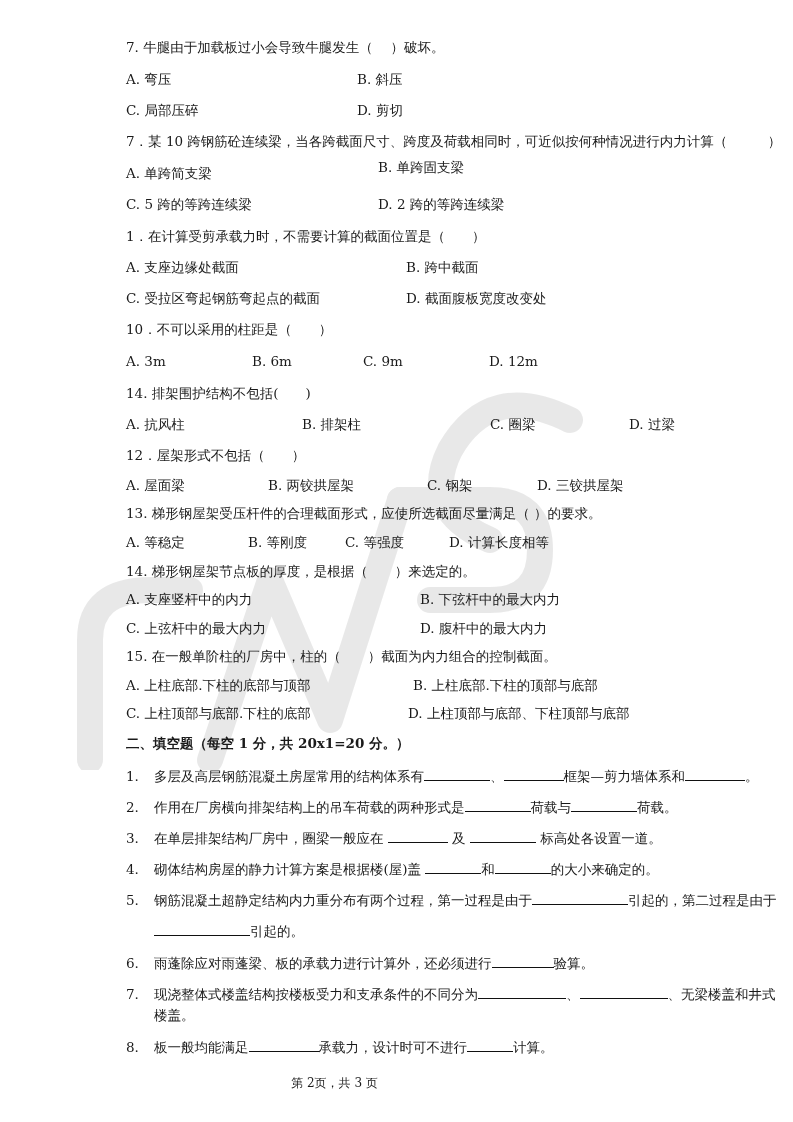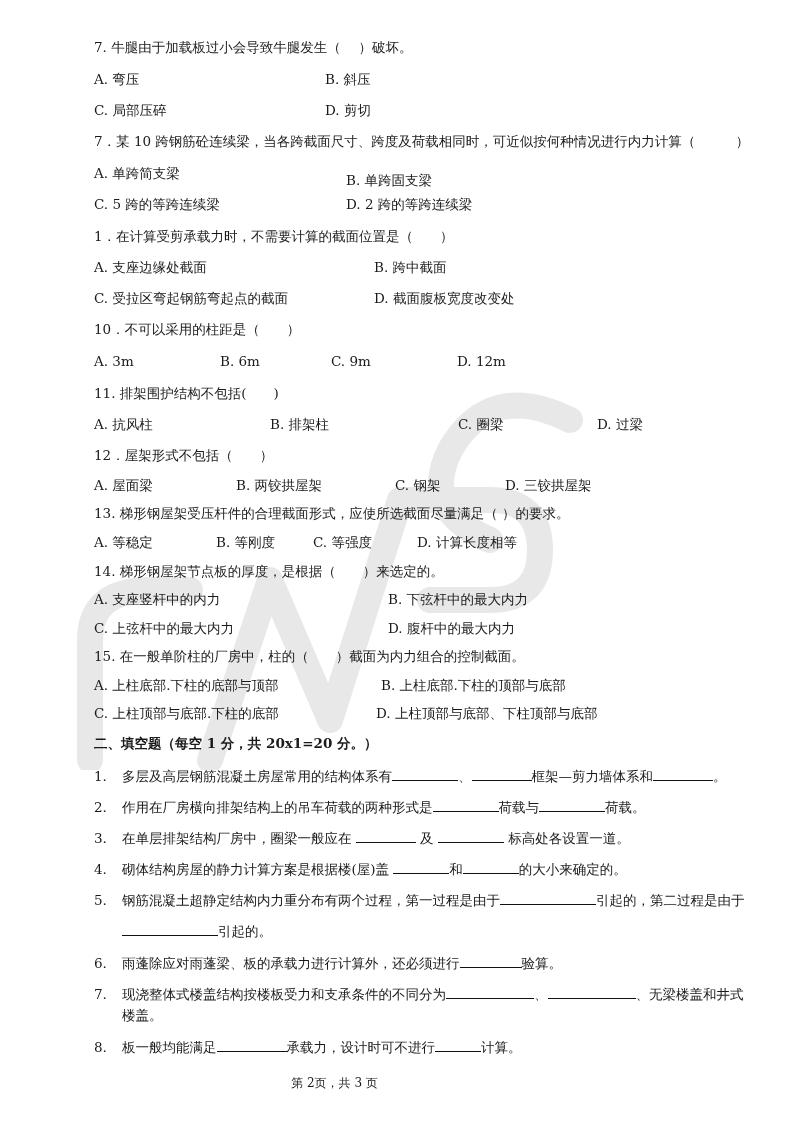--- a/index.html
+++ b/index.html
@@ -1,18 +1,18 @@
 <!DOCTYPE html>
 <html><head>
 <meta charset="utf-8">
 <style>
   html, body { margin:0; padding:0; background:#ffffff; }
   body { width:793px; height:1122px; position:relative; overflow:hidden;
          font-family:"DejaVu Serif","Liberation Serif",serif; color:#1a1a1a; }
-  .line { position:absolute; font-size:13.5px; line-height:18px; white-space:nowrap; }
+  .line { position:absolute; font-size:13.5px; line-height:18px; white-space:nowrap;margin-left:32px; }
   .blank { display:inline-block; border-bottom:1px solid #111; height:14px; vertical-align:baseline; }
   .section { font-weight:bold; font-size:13.5px;text-align:right; }
   .num { display:inline-block; width:28px; }
   .footer { position:absolute; left:0; width:669px; text-align:center; top:1075px; font-size:12px; }
   .watermark { position:absolute; left:70px; top:390px; width:560px; height:380px; pointer-events:none; opacity:0.13; }
 </style>
 </head>
 <body>
 
 <svg class="watermark" viewBox="0 0 560 380">
@@ -25,37 +25,37 @@
 </svg>
 
 <div class="line" style="left:94px;top:38px">7. 牛腿由于加载板过小会导致牛腿发生（　 ）破坏。</div>
 <div class="line" style="left:94px;top:70px">A.  弯压</div>
 <div class="line" style="left:325px;top:70px">B.  斜压</div>
 <div class="line" style="left:94px;top:101px">C.  局部压碎</div>
 <div class="line" style="left:325px;top:101px">D.  剪切</div>
 
 <div class="line" style="left:94px;top:132px">7．某 10 跨钢筋砼连续梁，当各跨截面尺寸、跨度及荷载相同时，可近似按何种情况进行内力计算（　　　）</div>
 <div class="line" style="left:94px;top:164px">A.  单跨简支梁</div>
-<div class="line" style="left:346px;top:171px">B.  单跨固支梁</div>
+<div class="line" style="left:346px;top:158px">B.  单跨固支梁</div>
 <div class="line" style="left:94px;top:195px">C. 5 跨的等跨连续梁</div>
 <div class="line" style="left:346px;top:195px">D. 2 跨的等跨连续梁</div>
 
 <div class="line" style="left:94px;top:227px">1．在计算受剪承载力时，不需要计算的截面位置是（　　）</div>
 <div class="line" style="left:94px;top:258px">A.  支座边缘处截面</div>
 <div class="line" style="left:374px;top:258px">B.  跨中截面</div>
 <div class="line" style="left:94px;top:289px">C.  受拉区弯起钢筋弯起点的截面</div>
 <div class="line" style="left:374px;top:289px">D.  截面腹板宽度改变处</div>
 
 <div class="line" style="left:94px;top:320px">10．不可以采用的柱距是（　　）</div>
 <div class="line" style="left:94px;top:352px">A. 3m</div>
 <div class="line" style="left:220px;top:352px">B. 6m</div>
 <div class="line" style="left:331px;top:352px">C. 9m</div>
 <div class="line" style="left:457px;top:352px">D. 12m</div>
 
-<div class="line" style="left:94px;top:384px">11. 排架围护结构不包括(　　)</div>
+<div class="line" style="left:94px;top:384px">14. 排架围护结构不包括(　　)</div>
 <div class="line" style="left:94px;top:415px">A.  抗风柱</div>
 <div class="line" style="left:270px;top:415px">B.  排架柱</div>
 <div class="line" style="left:458px;top:415px">C.  圈梁</div>
 <div class="line" style="left:597px;top:415px">D.  过梁</div>
 
 <div class="line" style="left:94px;top:446px">12．屋架形式不包括（　　）</div>
 <div class="line" style="left:94px;top:476px">A.  屋面梁</div>
 <div class="line" style="left:236px;top:476px">B.  两铰拱屋架</div>
 <div class="line" style="left:395px;top:476px">C.  钢架</div>
 <div class="line" style="left:505px;top:476px">D.  三铰拱屋架</div>

